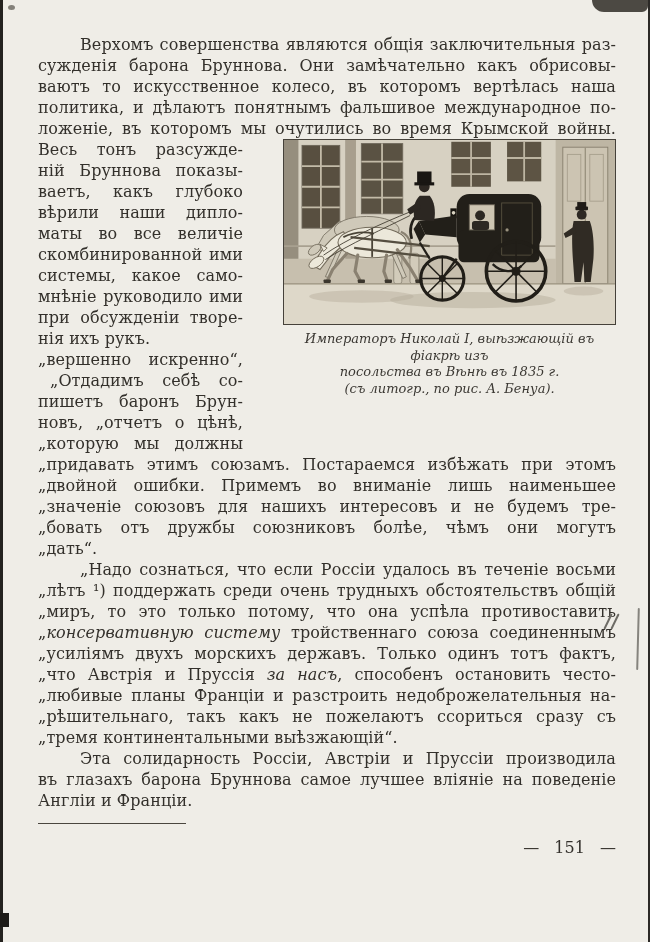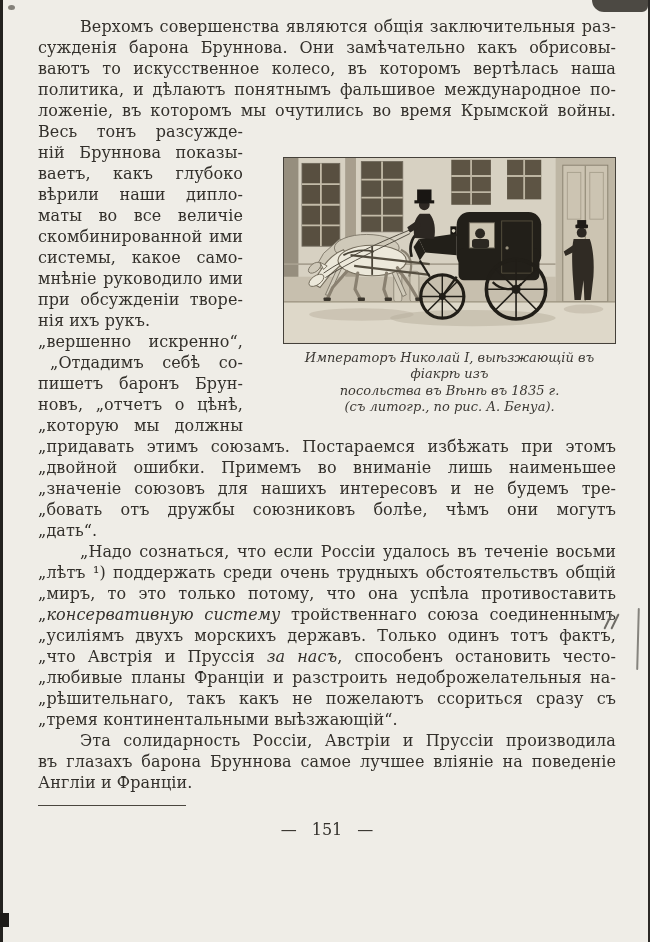--- a/index.html
+++ b/index.html
@@ -1,34 +1,34 @@
 <!DOCTYPE html>
 <html lang="ru"><head>
 <meta charset="utf-8">
 <style>
   html,body{margin:0;padding:0;}
   body{background:#c9c7c2;font-family:"DejaVu Serif","Liberation Serif",serif;}
   .page{position:relative;width:650px;height:942px;background:#efede7;overflow:hidden;color:#33302b;}
-  .content{position:absolute;left:38px;top:16px;width:578px;}
+  .content{position:absolute;left:38px;top:34px;width:578px;}
   .line{font-size:16px;line-height:21px;text-align:justify;text-align-last:justify;letter-spacing:0.1px;}
   .line.end{text-align-last:left;}
   .ind{text-indent:42px;}
   .ind-sm{text-indent:12px;}
   .line em{font-style:italic;}
-  .row{display:flex;align-items:center;gap:33px;}
+  .row{display:flex;align-items:flex-start;gap:33px;}
   .col{width:205px;flex:0 0 205px;}
-  .fig{flex:1;margin:16px 0 0 7px;}
+  .fig{flex:1;margin:0 0 0 7px;}
   .img-frame{border:1px solid #45413a;background:#d8d2c4;}
   .img-frame svg{display:block;width:100%;height:auto;}
   figure{margin:0;}
   figcaption{margin-top:6px;}
   .cap-line{font-style:italic;font-size:13px;line-height:16.5px;text-align:center;color:#3b3833;}
   .fn-rule{margin-top:12px;width:148px;border-top:1px solid #4a463f;}
   .footnote{margin-top:5px;padding-left:16px;font-size:13.5px;line-height:18px;}
-  .page-num{margin-top:14px;text-align:center;font-size:16px;word-spacing:10px;}
+  .page-num{margin-top:14px;text-align:right;font-size:16px;word-spacing:10px;}
   .edge-left{position:absolute;left:0;top:0;width:3px;height:942px;background:#24221f;}
   .edge-right{position:absolute;right:0;top:0;width:2px;height:942px;background:#2b2926;}
   .smudge-tr{position:absolute;top:0;right:2px;width:56px;height:12px;background:#35322c;border-radius:0 0 6px 12px;opacity:.88;}
   .dot-tl{position:absolute;left:8px;top:5px;width:7px;height:5px;background:#4a463f;border-radius:50%;opacity:.65;}
   .smudge-bl{position:absolute;left:0;top:913px;width:9px;height:14px;background:#1d1b18;}
   .pencil-slashes{position:absolute;left:607px;top:613px;display:flex;gap:5px;}
   .pencil-slashes .ps{width:2px;height:17px;background:#6e6c66;transform:rotate(26deg);border-radius:1px;}
   .pencil-line{position:absolute;left:637px;top:608px;width:2px;height:62px;background:#73716b;transform:rotate(1.5deg);border-radius:1px;opacity:.85;}
 </style>
 </head>

